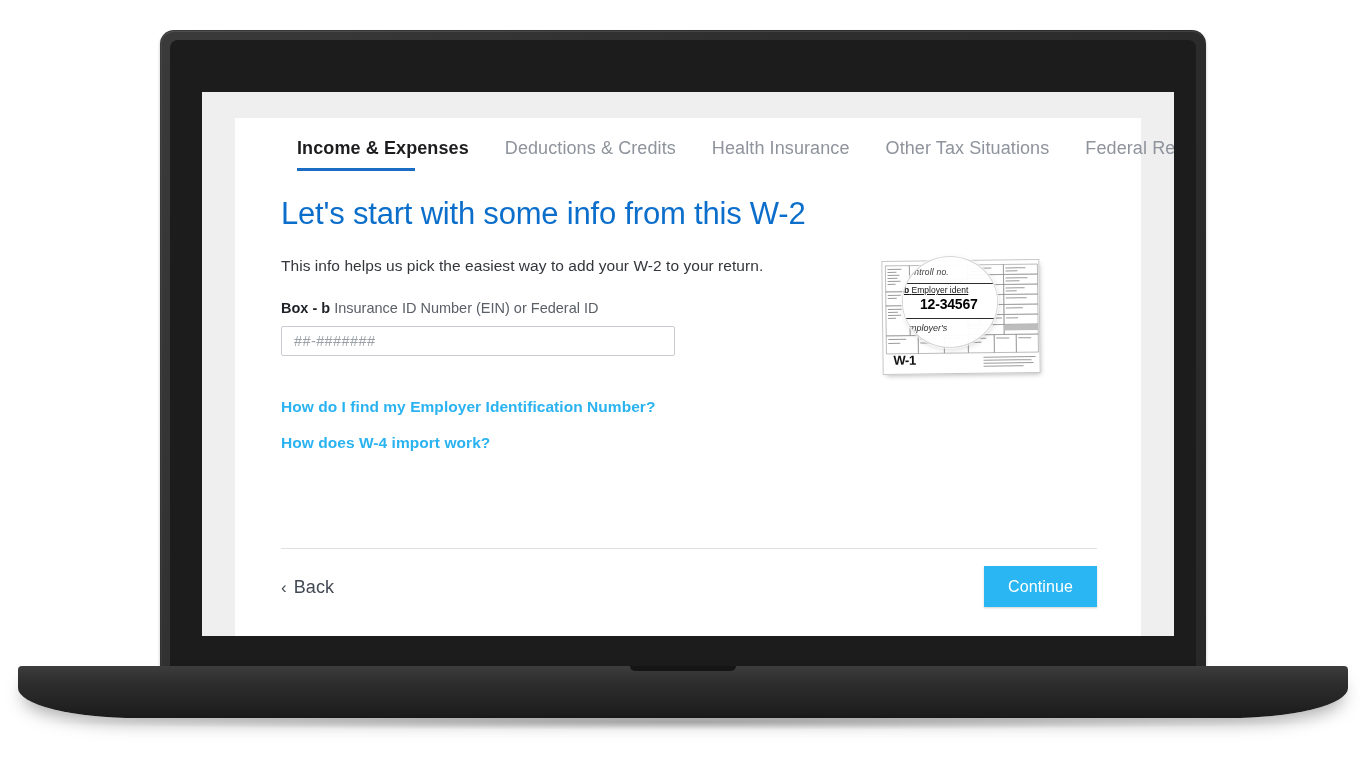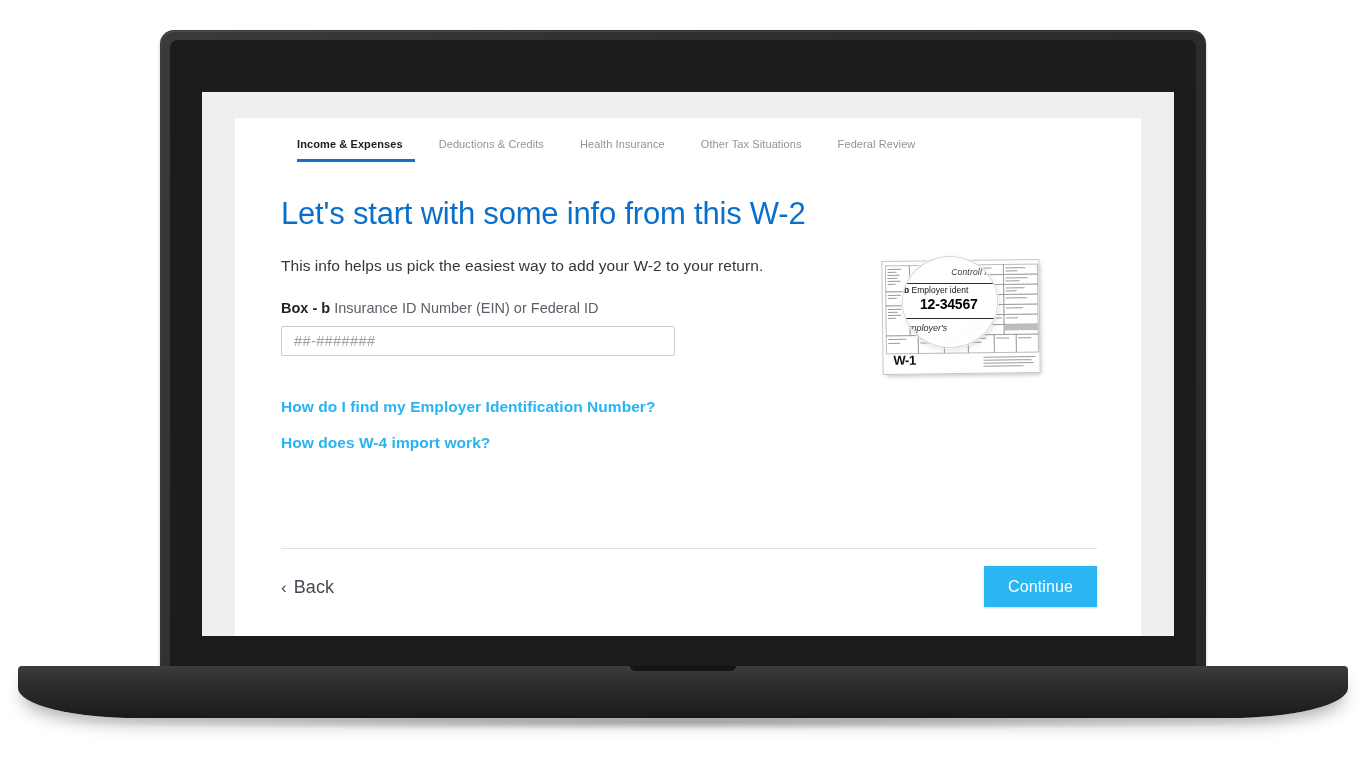--- a/index.html
+++ b/index.html
@@ -104,21 +104,21 @@
     position: absolute;
     left: 62px;
     top: 20px;
     display: flex;
     align-items: flex-start;
     gap: 0;
   }
   .tab {
     position: relative;
     padding: 0 18px 12px 18px;
-    font-size: 11px;
+    font-size: 18px;
     color: #8e939c;
     white-space: nowrap;
     cursor: pointer;
     letter-spacing: .1px;
   }
   .tab:first-child { padding-left: 0; }
   .tab.active {
     color: #1d1d1f;
     font-weight: 600;
   }
@@ -221,41 +221,42 @@
     height: 92px;
     border-radius: 50%;
     background: rgba(255,255,255,.96);
     border: 1px solid #d6d6d6;
     box-shadow: 0 0 0 1px rgba(255,255,255,.7), 1px 2px 6px -1px rgba(0,0,0,.18);
     overflow: hidden;
   }
   .lens-top {
     position: absolute;
     top: 10px; left: 0; right: 0;
-    text-align: right;
+    text-align: left;
     font-size: 8.5px;
     color: #3a3a3a;
     font-style: italic;
     letter-spacing: .2px;
   }
   .lens-box {
     position: absolute;
     left: -4px;
     top: 26px;
     width: 104px;
     height: 36px;
     background: #fff;
     border: 1px solid #2b2b2b;
     padding: 1px 4px;
   }
   .lens-box .lens-cap {
     font-size: 8.5px;
     color: #111;
     line-height: 11px;
     white-space: nowrap;
+    text-decoration: underline;
   }
   .lens-box .lens-cap b { font-weight: 700; }
   .lens-box .lens-val {
     font-size: 14px;
     font-weight: 700;
     color: #000;
     line-height: 17px;
     letter-spacing: -.2px;
     margin-left: 16px;
   }

